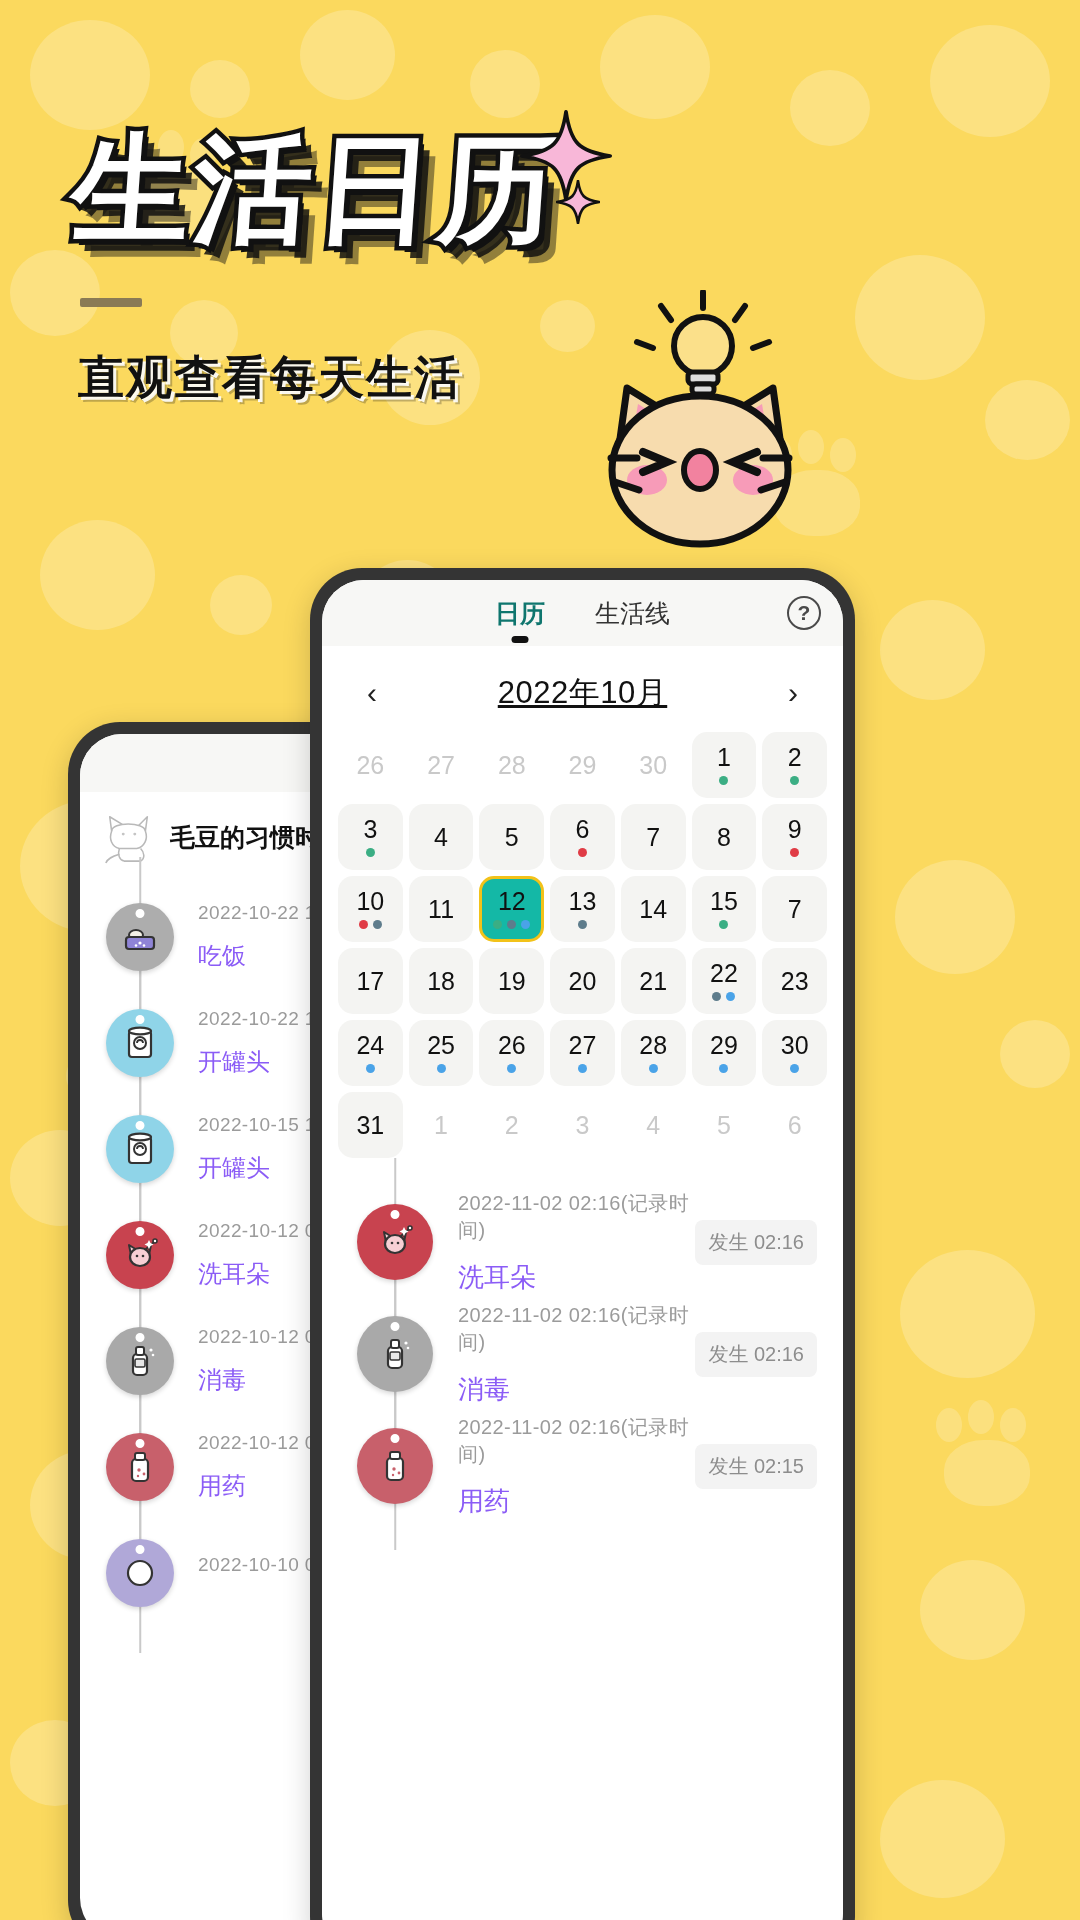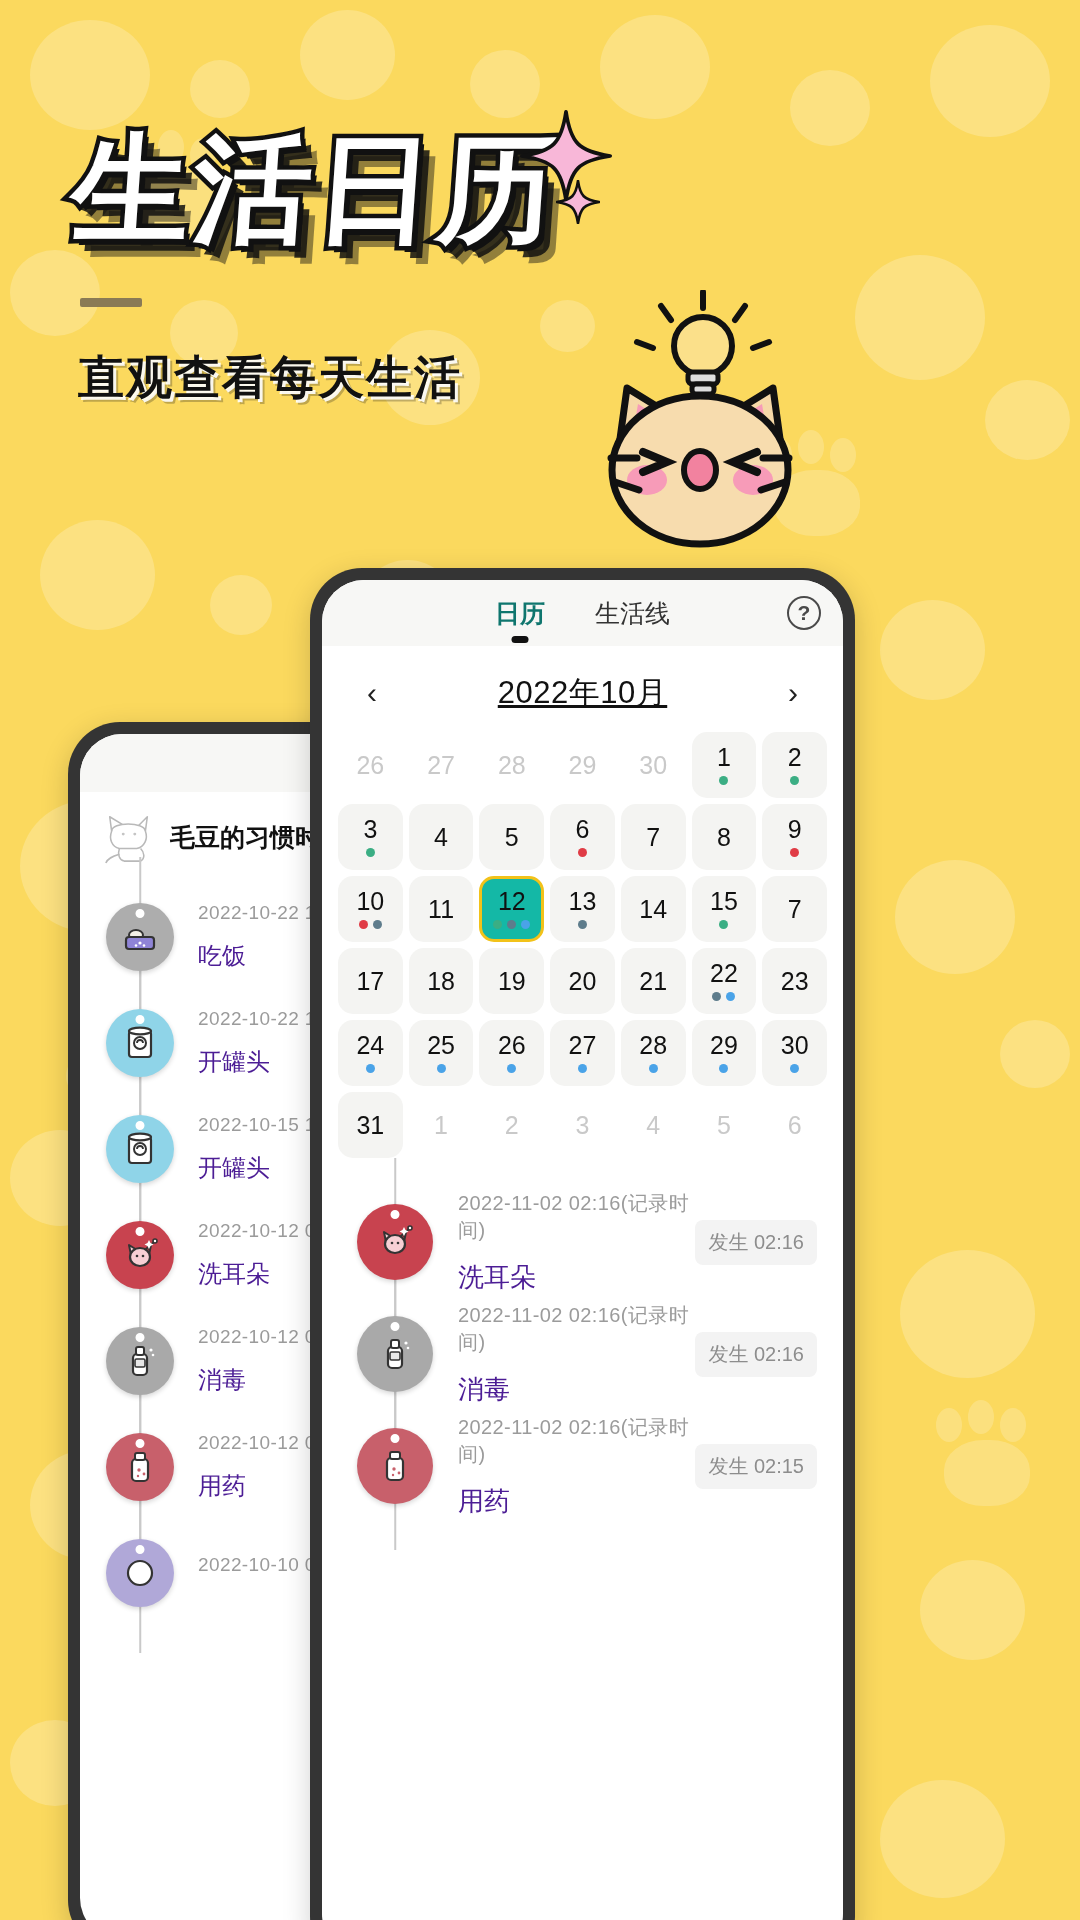--- a/index.html
+++ b/index.html
@@ -132,21 +132,21 @@
     width:13px; height:13px; border-radius:50%; border:2.5px solid currentColor;
     background:#fff; z-index:2;
   }
   .tl-badge {
     width:76px; height:76px; border-radius:50%; position:relative; z-index:1;
     display:flex; align-items:center; justify-content:center; font-size:33px;
     box-shadow:0 2px 5px rgba(0,0,0,.16);
   }
   .tl-text { margin-left:16px; flex:1; }
   .tl-time { font-size:20px; color:#9b9b9b; letter-spacing:.4px; }
-  .tl-name { font-size:26px; color:#4c1d95; margin-top:16px; }
+  .tl-name { font-size:26px; color:#8b5cf6; margin-top:16px; }
   .tl-right { font-size:20px; color:#8d8d8d; background:#f3f3f3; border-radius:8px; padding:9px 13px; white-space:nowrap; }
 
   
   #phone-left .appbar { height:58px; justify-content:flex-end; padding-right:22px; }
   #phone-left .appbar .tab { font-size:24px; font-weight:700; }
   #phone-left .day-section { padding:18px 20px 2px; }
   #phone-left .day-title { font-size:25px; }
   #phone-left .tl-item { padding:0 18px; height:106px; }
   #phone-left .tl-badge { width:68px; height:68px; font-size:29px; }
   #phone-left .tl-badge-wrap { width:84px; }

